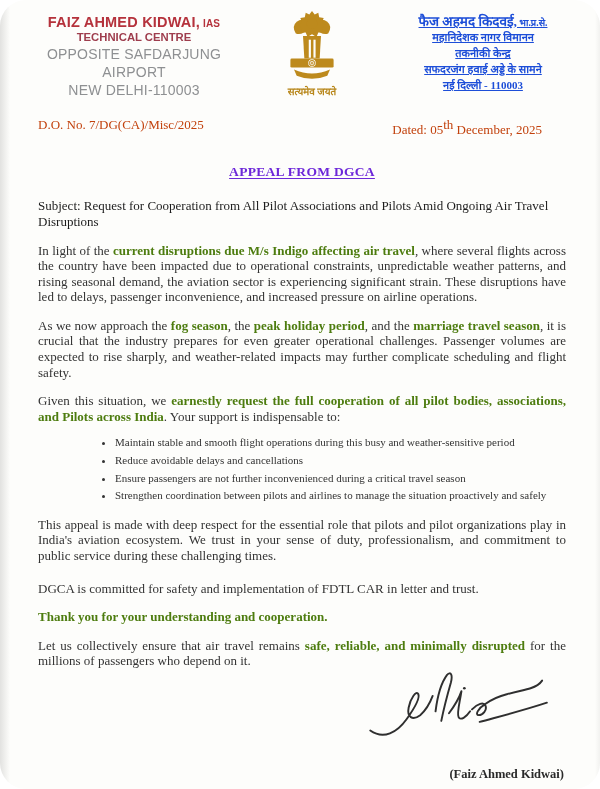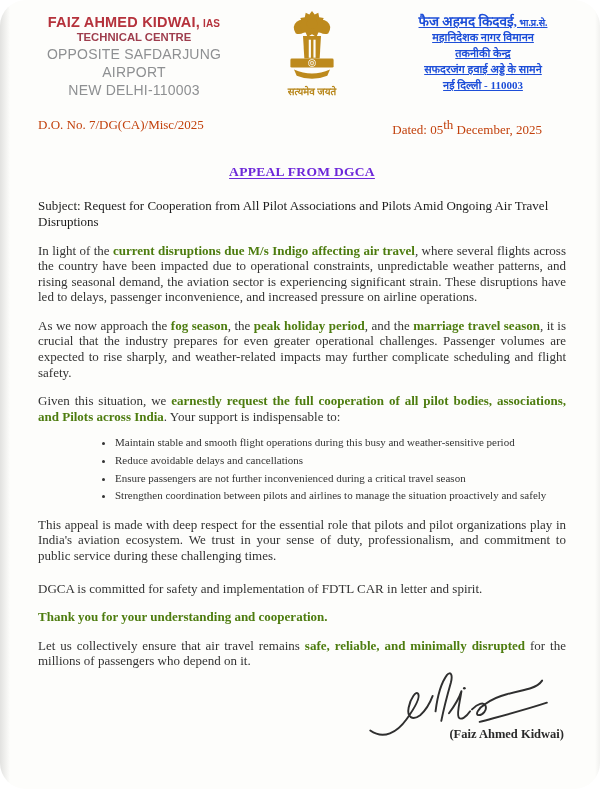--- a/index.html
+++ b/index.html
@@ -53,21 +53,21 @@
   
   .title { text-align:center; margin-top:26px; font-size:13.5px; font-weight:bold;
            color:#6d28d9; text-decoration:underline; text-underline-offset:2px; letter-spacing:.3px; }
   .subject { margin-top:18px; font-weight:normal; color:#1c1c1c; font-size:13px; line-height:15.6px; }
   p.body-p { margin-top:13px; font-size:13px; line-height:15.6px; text-align:justify; }
   p.body-p .b { font-weight:bold; color:#4d7c0f; }
   ul.bullets { margin-top:11px; padding-left:77px; padding-right:18px; }
   ul.bullets li { font-size:11px; line-height:15.6px; margin-bottom:2px; text-align:justify; }
 
   
-  .sig-block { display:flex; flex-direction:column; align-items:flex-end; margin-top:2px; margin-right:2px; }
+  .sig-block { display:flex; flex-direction:column; align-items:flex-end; margin-top:2px; margin-right:2px;gap:40px; }
   .sig-svg { margin-bottom:-16px; margin-right:6px; }
   .signed-name { font-weight:bold; font-size:12.5px; color:#2a2a2a; }
 </style>
 </head>
 <body>
 
 <div class="page">
 
   <div class="hdr">
     <div class="hdr-left">
@@ -126,21 +126,21 @@
   <p class="body-p"><span>Given this situation, we </span><span class="b">earnestly request the full cooperation of all pilot bodies, associations, and Pilots across India</span><span>. Your support is indispensable to:</span></p>
 
   <ul class="bullets">
       <li>Maintain stable and smooth flight operations during this busy and weather-sensitive period</li>
       <li>Reduce avoidable delays and cancellations</li>
       <li>Ensure passengers are not further inconvenienced during a critical travel season</li>
       <li>Strengthen coordination between pilots and airlines to manage the situation proactively and safely</li>
     </ul>
 
   <p class="body-p"><span>This appeal is made with deep respect for the essential role that pilots and pilot organizations play in India's aviation ecosystem. We trust in your sense of duty, professionalism, and commitment to public service during these challenging times.</span></p>
-  <p class="body-p" style="margin-top:17px"><span>DGCA is committed for safety and implementation of FDTL CAR in letter and spirit.</span></p>
+  <p class="body-p" style="margin-top:17px"><span>DGCA is committed for safety and implementation of FDTL CAR in letter and trust.</span></p>
   <p class="body-p"><span class="b">Thank you for your understanding and cooperation.</span></p>
   <p class="body-p"><span>Let us collectively ensure that air travel remains </span><span class="b">safe, reliable, and minimally disrupted</span><span> for the millions of passengers who depend on it.</span></p>
 
   <div class="sig-block">
     <svg class="sig-svg" viewBox="0 0 200 75" width="195" height="72" aria-hidden="true">
       <g fill="none" stroke="#2f2f2f" stroke-width="2" stroke-linecap="round" stroke-linejoin="round">
         <path d="M6,62 C20,72 34,64 44,50 C54,36 58,28 56,24 C54,20 48,28 46,38 C44,48 50,52 58,46 C64,41 68,34 71,26"></path>
         <path d="M74,42 C76,26 80,12 86,4 C90,0 92,4 90,12 C86,26 82,42 80,52"></path>
         <path d="M88,44 C94,36 98,30 101,21 C99,34 96,44 98,48 C100,52 106,48 110,42"></path>
         <path d="M112,40 C118,34 124,32 126,36 C128,41 123,46 119,46 C115,46 118,39 125,35 C133,29 141,26 149,24 C159,21 167,20 173,18 C179,16 183,13 185,10"></path>

